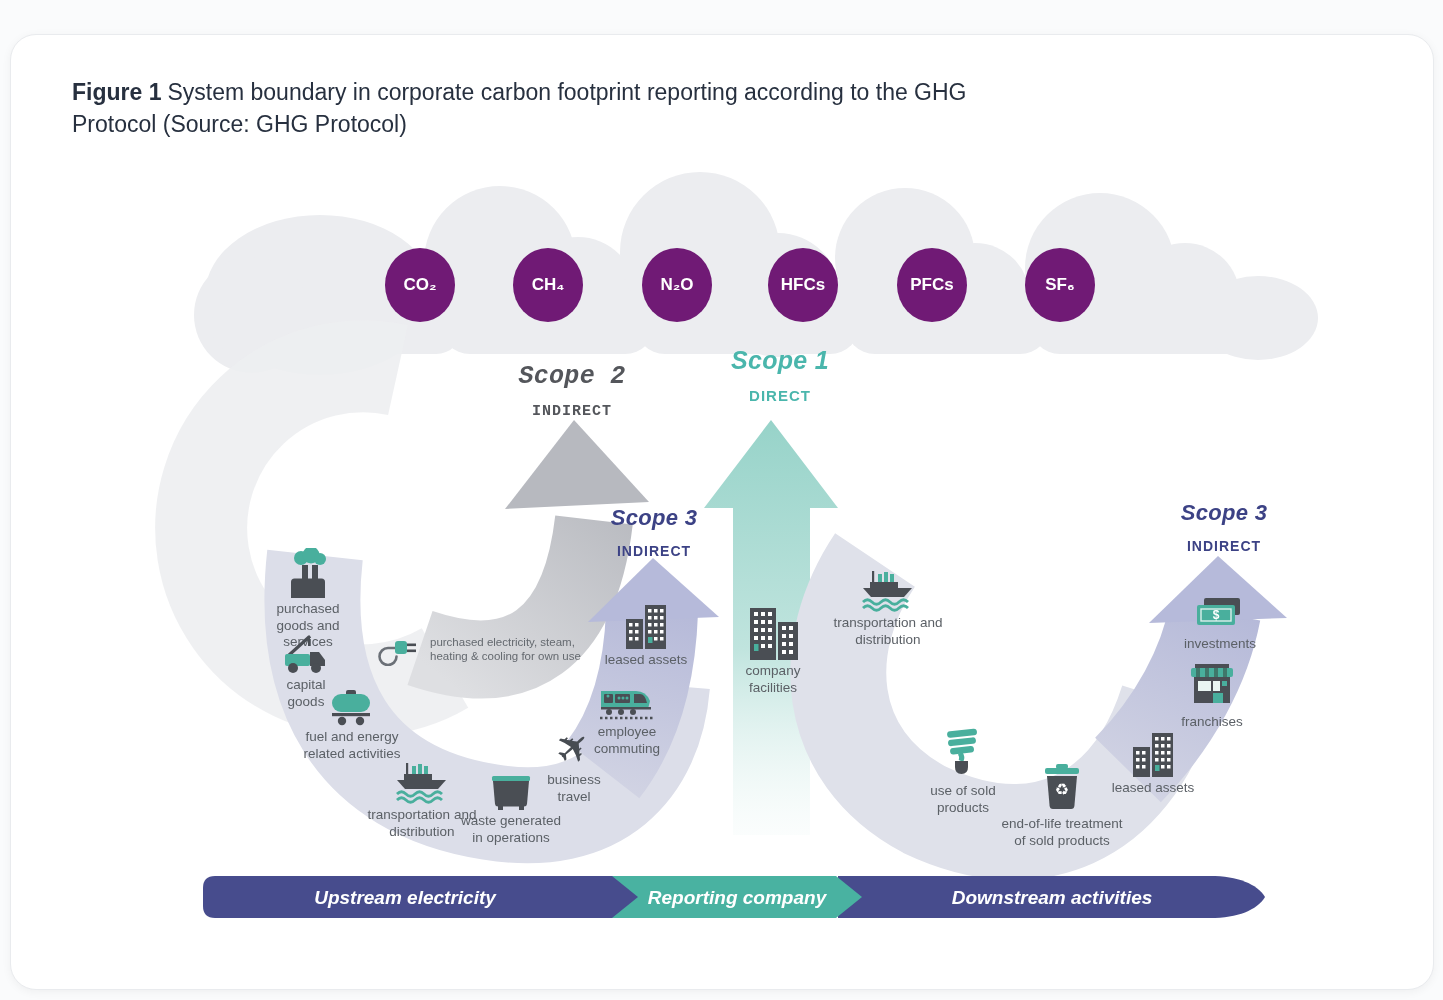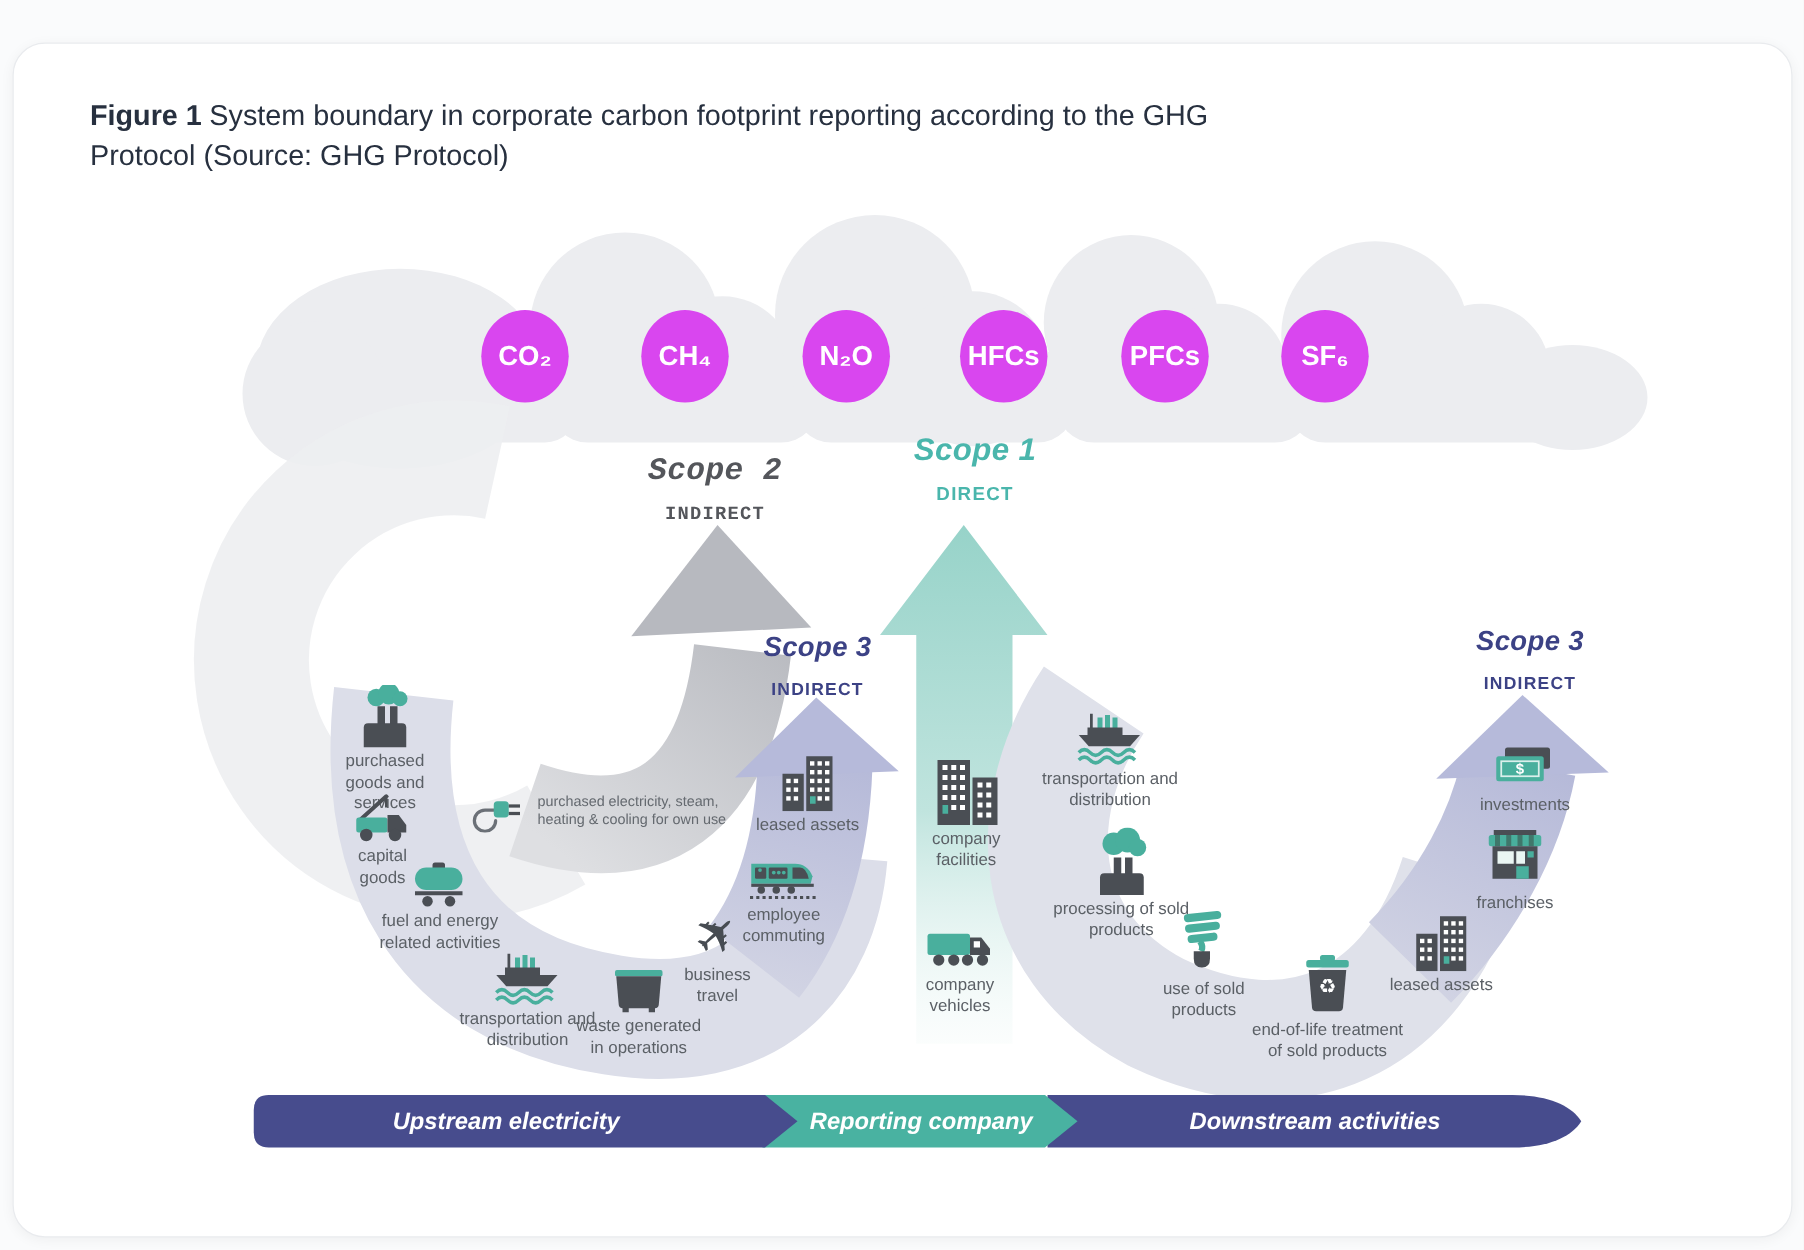--- a/index.html
+++ b/index.html
@@ -2,22 +2,22 @@
 <html><head>
 <meta charset="utf-8">
 <style>
   html,body{margin:0;padding:0;background:#f2f3f5;font-family:"Liberation Sans",sans-serif;}
   .page{position:relative;width:1443px;height:1000px;overflow:hidden;background:#fafbfc;}
   .card{position:absolute;left:10px;top:34px;width:1422px;height:954px;background:#ffffff;
         border:1px solid #e9ebee;border-radius:26px;box-shadow:0 2px 10px rgba(0,0,0,.05);}
   .title{position:absolute;left:72px;top:76px;width:915px;font-size:23px;line-height:1.4;color:#27303f;}
   .title .b{font-weight:bold;margin-right:6px;}
   svg.bg{position:absolute;left:0;top:0;}
-  .gas{position:absolute;width:70px;height:74px;border-radius:50%;background:#d946ef;color:#fff;
-       font-weight:bold;font-size:22px;display:flex;align-items:center;justify-content:center;text-align:right;}
+  .gas{position:absolute;width:70px;height:74px;border-radius:50%;background:#701a75;color:#fff;
+       font-weight:bold;font-size:17px;display:flex;align-items:center;justify-content:center;text-align:right;}
   .scope{position:absolute;transform:translateX(-50%);text-align:center;white-space:nowrap;}
   .scope .name{font-style:italic;font-weight:bold;font-size:25px;letter-spacing:.3px;}
   .scope .kind{font-weight:bold;font-size:15px;letter-spacing:1px;margin-top:12px;}
   .scope.s2 .name,.scope.s2 .kind{color:#54565b;font-family:Liberation Mono, monospace;}
   .scope.s1 .name,.scope.s1 .kind{color:#4ab6ac;}
   .scope.s3 .name{font-size:22px;color:#3c4285;}
   .scope.s3 .kind{font-size:14px;color:#3c4285;}
   .node{position:absolute;transform:translateX(-50%);display:flex;flex-direction:column;
         align-items:center;gap:3px;}
   .node .lbl{font-size:13.5px;color:#5b6066;line-height:1.24;text-align:center;}
@@ -314,36 +314,20 @@
             <rect x="47" y="40" width="4" height="4"></rect>
           <rect x="40" y="48" width="4" height="4"></rect>
             <rect x="47" y="48" width="4" height="4"></rect>
         </g>
         <rect x="12" y="42" width="4.5" height="7" fill="#49af9d"></rect>
       </svg>
     </div>
     <div class="lbl">company facilities</div>
   </div>
 
-  <div class="node" style="left:768px;top:739px;width:84px">
-    <div class="ic">
-      <svg width="58" height="38" viewBox="0 0 58 38">
-        <rect x="3" y="8" width="34" height="17" rx="2" fill="#49af9d"></rect>
-        <path d="M37 25 V11 h9 l7 9 v5 Z" fill="#4a4e54"></path>
-        <rect x="40" y="14" width="5" height="5" fill="#ffffff"></rect>
-        <g fill="#4a4e54">
-            <circle cx="12" cy="29" r="4.5"></circle>
-            <circle cx="24" cy="29" r="4.5"></circle>
-            <circle cx="35" cy="29" r="4.5"></circle>
-            <circle cx="47" cy="29" r="4.5"></circle>
-          </g>
-      </svg>
-    </div>
-    <div class="lbl">company vehicles</div>
-  </div>
 
   <div class="node" style="left:888px;top:566px;width:150px">
     <div class="ic">
       <svg width="56" height="46" viewBox="0 0 56 46">
         <rect x="12" y="5" width="2.2" height="12" fill="#4a4e54"></rect>
         <g fill="#49af9d">
             <rect x="18" y="8" width="4" height="9"></rect>
             <rect x="24" y="6" width="4" height="11"></rect>
             <rect x="30" y="8" width="4" height="9"></rect>
           </g>
@@ -351,37 +335,20 @@
         <path d="M3 22 H52 L44 31 H11 Z" fill="#4a4e54"></path>
         <g stroke="#49af9d" stroke-width="2.8" fill="none">
           <path d="M3 36 q4.5-4.5 9 0 t9 0 t9 0 t9 0 t9 0"></path>
           <path d="M3 42 q4.5-4.5 9 0 t9 0 t9 0 t9 0 t9 0"></path>
         </g>
       </svg>
     </div>
     <div class="lbl">transportation and distribution</div>
   </div>
 
-  <div class="node" style="left:897px;top:662px;width:120px">
-    <div class="ic">
-      <svg width="56" height="54" viewBox="0 0 56 54">
-        <g fill="#49af9d">
-            <circle cx="22" cy="13" r="9"></circle>
-            <circle cx="33" cy="10" r="10"></circle>
-            <circle cx="41" cy="16" r="7"></circle>
-          </g>
-        <g fill="#4a4e54">
-            <rect x="22" y="24" width="6" height="14"></rect>
-            <rect x="31" y="24" width="6" height="14"></rect>
-        <path d="M11 54 V40 q0-3.5 3.5-3.5 h28 q3.5 0 3.5 3.5 V54 Z"></path>
-          </g>
-      </svg>
-    </div>
-    <div class="lbl">processing of sold products</div>
-  </div>
 
   <div class="node" style="left:963px;top:726px;width:104px">
     <div class="ic">
       <svg width="46" height="54" viewBox="0 0 46 54">
         <g fill="#49af9d">
           <rect x="7" y="4" width="30" height="6.5" rx="3.25" transform="rotate(-6 22 7)"></rect>
           <rect x="8" y="12.5" width="28" height="6.5" rx="3.25" transform="rotate(-6 22 16)"></rect>
           <rect x="10" y="21" width="24" height="6.5" rx="3.25" transform="rotate(-6 22 24)"></rect>
         </g>
         <path d="M20 27 q3 4 1 8" stroke="#49af9d" stroke-width="5" fill="none"></path>

